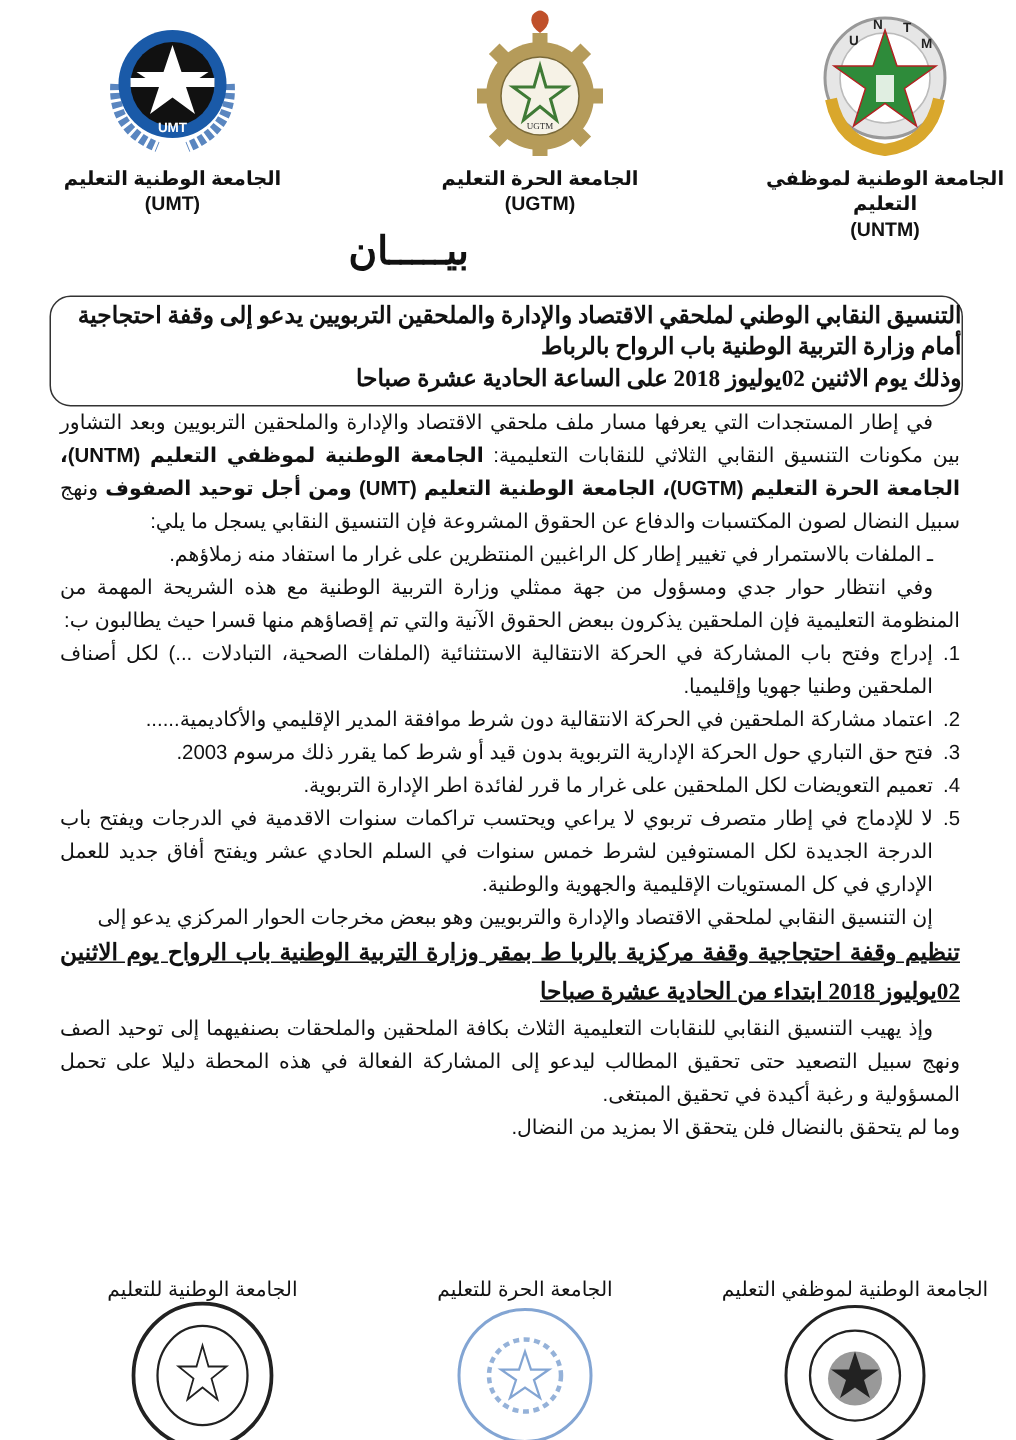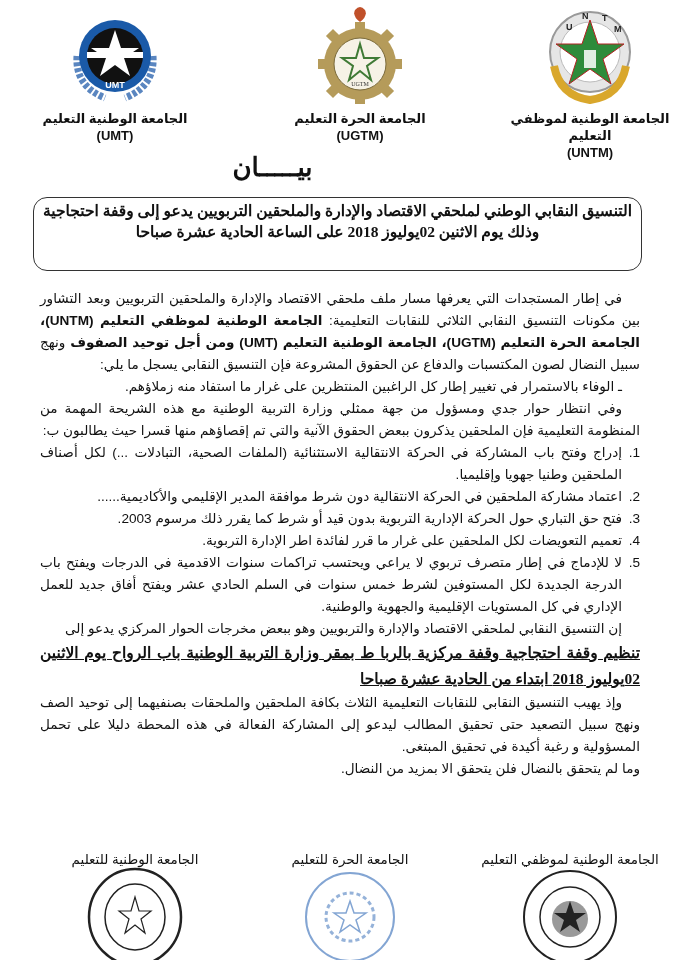--- a/index.html
+++ b/index.html
@@ -11,24 +11,24 @@
   .logo-name { font-weight:bold; font-size:13px; direction:rtl; margin-top:4px; line-height:17px; }
   .logo-abbr { font-weight:bold; font-size:13px; line-height:17px; }
   #logo-untm { left:490px; }
   #logo-ugtm { left:260px; }
   #logo-umt  { left:15px;  }
 
   .title { position:absolute; top:152px; left:0; width:545px; text-align:center;
            font-family:"Liberation Serif","DejaVu Serif",serif; font-weight:bold; font-size:26px; direction:rtl; }
 
   .headline-box { position:absolute; top:197px; left:33px; width:607px; height:70px;
-                  border:1.5px solid #333; border-radius:14px; text-align:center; direction:rtl;
+                  border:1.5px solid #333; border-radius:14px; direction:rtl;
                   font-family:"Liberation Serif","DejaVu Serif",serif; font-weight:bold; font-size:15.5px; line-height:21px; padding-top:2px; }
 
-  .body { position:absolute; top:288px; left:40px; width:600px; direction:rtl; text-align:justify;
+  .body { position:absolute; top:271px; left:40px; width:600px; direction:rtl; text-align:justify;
           font-size:13.6px; line-height:22px; }
   .body p { margin:0; }
   .indent { text-indent:18px; }
   .bold { font-weight:bold; }
   .list { margin:0; padding:0; list-style:none; }
   .list li { position:relative; padding-right:18px; }
   .list li .num { position:absolute; right:0; top:0; }
   .dash-item { padding-right:0; }
   .dash-indent { padding-right:18px; }
   .callout { font-weight:bold; text-decoration:underline; font-size:15.5px; line-height:26px;
@@ -98,27 +98,28 @@
     </svg>
     <div class="logo-name">الجامعة الحرة التعليم</div>
     <div class="logo-abbr">(UGTM)</div>
   </div>
 </div>
 
 <div class="title">بيـــــان</div>
 
 <div class="headline-box">
   <div>التنسيق النقابي الوطني لملحقي الاقتصاد والإدارة والملحقين التربويين يدعو إلى وقفة احتجاجية</div>
+  <div>أمام وزارة التربية الوطنية باب الرواح بالرباط</div>
   <div>وذلك يوم الاثنين 02يوليوز 2018 على الساعة الحادية عشرة صباحا</div>
 </div>
 
 <div class="body">
   <p class="indent"><span>في إطار المستجدات التي يعرفها مسار ملف ملحقي الاقتصاد والإدارة والملحقين التربويين وبعد التشاور بين مكونات التنسيق النقابي الثلاثي للنقابات التعليمية: </span><span class="bold">الجامعة الوطنية لموظفي التعليم (UNTM)، الجامعة الحرة التعليم (UGTM)، الجامعة الوطنية التعليم (UMT) ومن أجل توحيد الصفوف</span><span> ونهج سبيل النضال لصون المكتسبات والدفاع عن الحقوق المشروعة فإن التنسيق النقابي يسجل ما يلي:</span></p>
 
-  <p class="dash-indent">ـ الوفاء بالاستمرار في تغيير إطار كل الراغبين المنتظرين على غرار ما استفاد منه زملاؤهم.</p>
+  <p class="dash-indent">ـ الملفات بالاستمرار في تغيير إطار كل الراغبين المنتظرين على غرار ما استفاد منه زملاؤهم.</p>
 
   <p class="indent">وفي انتظار حوار جدي ومسؤول من جهة ممثلي وزارة التربية الوطنية مع هذه الشريحة المهمة من المنظومة التعليمية فإن الملحقين يذكرون ببعض الحقوق الآنية والتي تم إقصاؤهم منها قسرا حيث يطالبون ب:</p>
 
   <ul class="list">
     <li><span class="num">1.</span><span>إدراج وفتح باب المشاركة في الحركة الانتقالية الاستثنائية (الملفات الصحية، التبادلات ...) لكل أصناف الملحقين وطنيا جهويا وإقليميا.</span></li>
     <li><span class="num">2.</span><span>اعتماد مشاركة الملحقين في الحركة الانتقالية دون شرط موافقة المدير الإقليمي والأكاديمية......</span></li>
     <li><span class="num">3.</span><span>فتح حق التباري حول الحركة الإدارية التربوية بدون قيد أو شرط كما يقرر ذلك مرسوم 2003.</span></li>
     <li><span class="num">4.</span><span>تعميم التعويضات لكل الملحقين على غرار ما قرر لفائدة اطر الإدارة التربوية.</span></li>
     <li><span class="num">5.</span><span>لا للإدماج في إطار متصرف تربوي لا يراعي ويحتسب تراكمات سنوات الاقدمية في الدرجات ويفتح باب الدرجة الجديدة لكل المستوفين لشرط خمس سنوات في السلم الحادي عشر ويفتح أفاق جديد للعمل الإداري في كل المستويات الإقليمية والجهوية والوطنية.</span></li>
   </ul>

